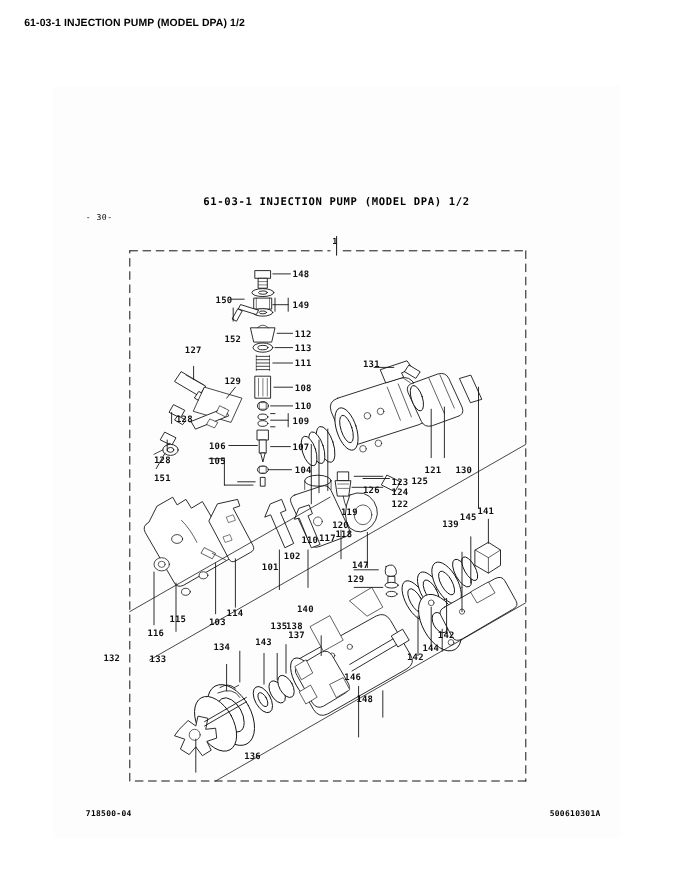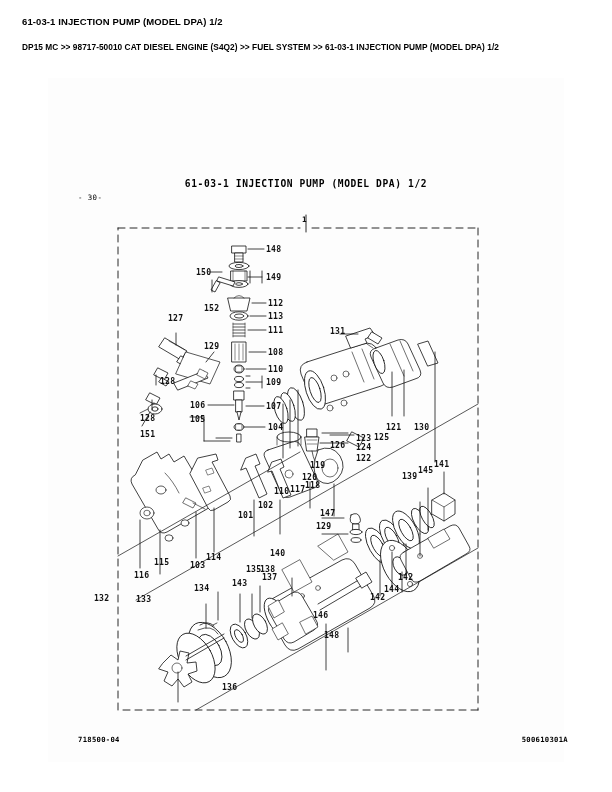--- a/index.html
+++ b/index.html
@@ -46,42 +46,41 @@
     font-size:7.4px;font-weight:normal;color:#000;letter-spacing:.4px;
   }
 
   
   .foot-l{
     position:absolute;left:78px;top:735px;
     font-family:"DejaVu Sans Mono","Liberation Mono",monospace;
     font-size:7.2px;font-weight:bold;color:#000;letter-spacing:.3px;
   }
   .foot-r{
-    position:absolute;right:44px;top:735px;
+    position:absolute;right:66px;top:735px;
     font-family:"DejaVu Sans Mono","Liberation Mono",monospace;
     font-size:7.2px;font-weight:bold;color:#000;letter-spacing:.3px;
   }
 
   
   .canvas{position:absolute;left:0;top:0;width:612px;height:792px;}
   .canvas svg{display:block;}
 
   .cl{font-family:"DejaVu Sans Mono","Liberation Mono",monospace;
       font-size:8.1px;font-weight:bold;fill:#111;letter-spacing:.2px;}
   .cl-sm{font-family:"DejaVu Sans Mono","Liberation Mono",monospace;
       font-size:7.6px;font-weight:bold;fill:#111;}
 </style>
 </head>
 <body>
 
 <div class="page">
 
   <div class="hdr-title">61-03-1 INJECTION PUMP (MODEL DPA) 1/2</div>
 
-  <div class="hdr-crumb">DP15 MC &gt;&gt; 98717-50010 CAT DIESEL ENGINE (S4Q2) &gt;&gt; FUEL SYSTEM &gt;&gt; 61-03-1 INJECTION PUMP (MODEL DPA) 1/2</div>
 
   <div class="panel"></div>
 
   <div class="diag-title">61-03-1 INJECTION PUMP (MODEL DPA) 1/2</div>
 
   <div class="page-mark">- 30-</div>
 
   <div class="canvas">
   <svg width="612" height="792" viewBox="0 0 612 792" xmlns="http://www.w3.org/2000/svg">
     <defs>

